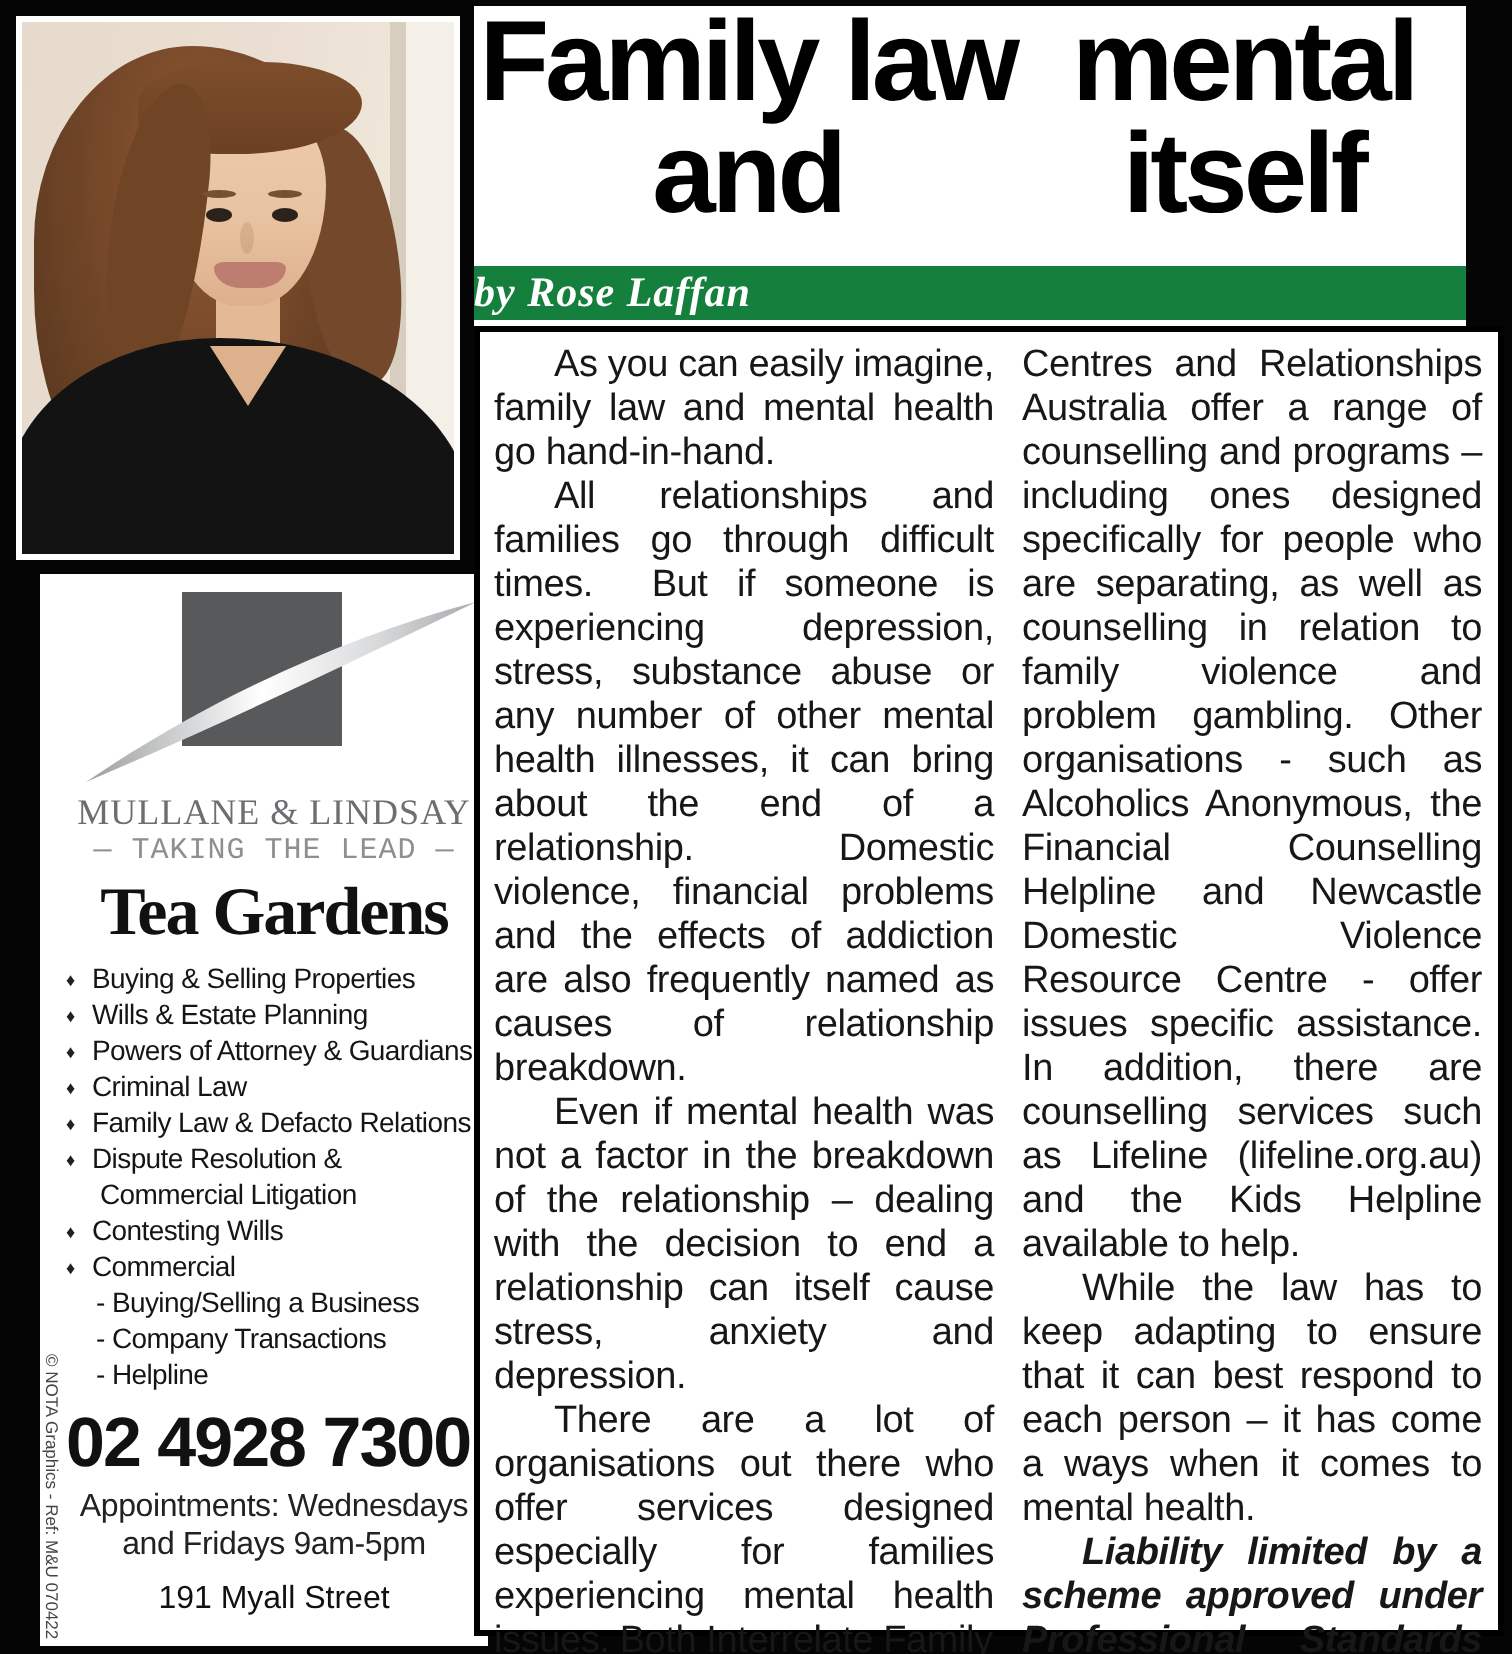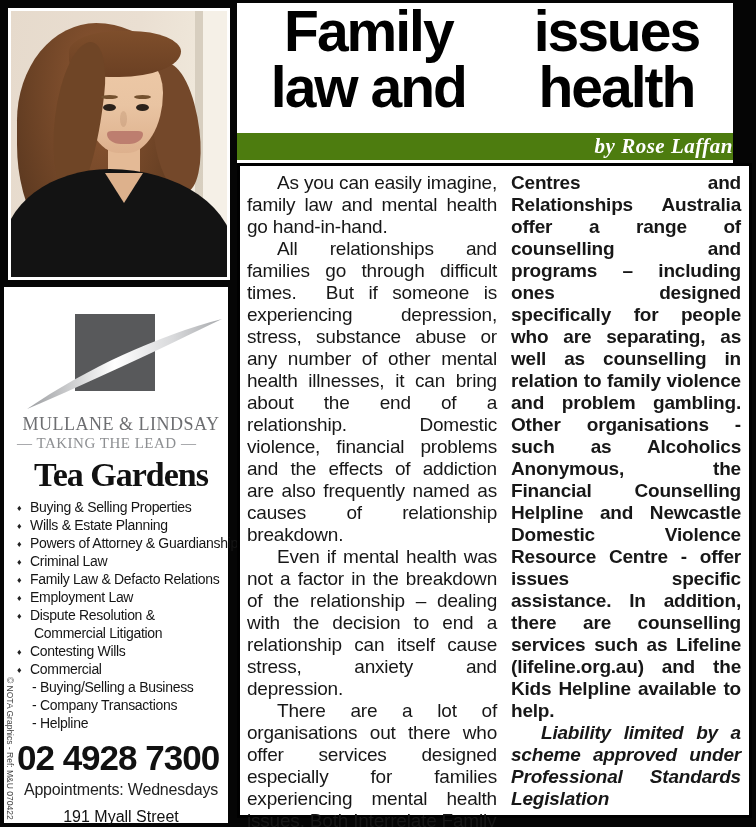--- a/index.html
+++ b/index.html
@@ -35,27 +35,27 @@
   .mouth{left:96px;top:120px;width:36px;height:13px;background:#bd7e6f;
          border-radius:18% 18% 50% 50%/30% 30% 100% 100%;}
   .neck{left:97px;top:132px;width:32px;height:36px;background:#e4ba96;}
   .vneck{left:94px;top:162px;width:38px;height:30px;background:#ddb18c;
          clip-path:polygon(0 0,100% 0,50% 100%);}
   .blazer{left:-8px;top:158px;width:232px;height:112px;background:#131313;
           border-radius:46% 54% 0 0 / 72% 78% 0 0;}
   .lace{left:82px;top:198px;width:64px;height:70px;background:#1b1b1b;}
 
   
-  .info-box{position:absolute;left:4px;top:287px;width:224px;height:536px;background:#fff;
-            box-sizing:border-box;padding:22px 3px 0 13px;}
+  .info-box{position:absolute;left:20px;top:287px;width:224px;height:536px;background:#fff;
+            box-sizing:border-box;padding:4px 3px 0 13px;}
   .logo{display:block;margin:4px auto 0;}
   .firm{font-family:"Liberation Serif",serif;color:#6d6e71;font-size:18px;letter-spacing:.5px;
         text-align:center;white-space:nowrap;margin-top:1px;}
-  .tagline{font-family:Liberation Serif, serif;color:#8d8f92;font-size:15px;letter-spacing:.5px;
-        white-space:nowrap;}
+  .tagline{font-family:Liberation Mono, monospace;color:#8d8f92;font-size:15px;letter-spacing:.5px;
+        text-align:center;white-space:nowrap;}
   .loc-title{font-size:34px;font-weight:bold;letter-spacing:-1px;text-align:center;
         margin:4px 0 5px;white-space:nowrap;font-family:Liberation Serif, serif;}
   .services{font-size:14px;line-height:17px;letter-spacing:-.3px;color:#151515;}
   .svc{white-space:nowrap;}
   .bul{display:inline-block;width:13px;font-size:9px;vertical-align:1px;color:#222;}
   .svc.cont .bul,.svc.sub .bul{visibility:hidden;}
   .svc.cont{padding-left:4px;} .svc.sub{padding-left:2px;}
   .phone{font-size:35px;font-weight:bold;letter-spacing:-1px;text-align:left;
          margin-top:5px;white-space:nowrap;}
   .appt{font-size:16px;letter-spacing:-.2px;line-height:19px;text-align:center;color:#222;}
@@ -63,33 +63,33 @@
   .addr1{font-size:16px;text-align:center;margin-top:9px;}
   .credit{position:absolute;left:11px;top:390px;transform:rotate(90deg);transform-origin:0 0;
           font-size:8.5px;line-height:11px;color:#444;white-space:nowrap;}
 
   
   .right-panel{position:absolute;left:237px;top:3px;width:515px;height:821px;}
   .headline-box{width:496px;height:130px;background:#fff;display:flex;flex-direction:row;
                 justify-content:center;}
   .headline{font-size:57px;font-weight:bold;letter-spacing:-2px;line-height:56px;
             text-align:center;color:#000;}
-  .byline-bar{width:496px;height:27px;background:#4d7c0f;display:flex;align-items:center;
-              justify-content:flex-end;}
+  .byline-bar{width:496px;height:27px;background:#15803d;display:flex;align-items:center;
+              justify-content:flex-start;}
   .byline{color:#fff;font-family:"Liberation Serif",serif;font-style:italic;font-weight:bold;
           font-size:21px;letter-spacing:.5px;}
   .gap-strip{width:496px;height:3px;background:#fff;}
   .article-box{width:515px;height:655px;background:#fff;border:3px solid #000;
                box-sizing:border-box;padding:6px 8px 0 7px;display:flex;}
   .acol{text-align:justify;}
   .acol-left{width:250px;flex:none;margin-right:14px;}
   .acol-right{flex:1;}
   .apara{margin:0;text-indent:30px;font-size:19px;line-height:22px;color:#171717;
          letter-spacing:-.2px;}
-  .apara.noindent{text-indent:0;font-weight:bold;}
+  .apara.noindent{text-indent:0;}
   .apara.liability{font-weight:bold;font-style:italic;}
 </style>
 </head>
 <body>
 
 <div class="page">
 
   <div class="photo-frame">
     <div class="photo">
       <div class="win-pane"></div>
@@ -133,64 +133,65 @@
   <div class="svc bullet"><span class="bul">♦</span><span class="svc-label">Buying &amp; Selling Properties</span></div>
 
   <div class="svc bullet"><span class="bul">♦</span><span class="svc-label">Wills &amp; Estate Planning</span></div>
 
   <div class="svc bullet"><span class="bul">♦</span><span class="svc-label">Powers of Attorney &amp; Guardianship</span></div>
 
   <div class="svc bullet"><span class="bul">♦</span><span class="svc-label">Criminal Law</span></div>
 
   <div class="svc bullet"><span class="bul">♦</span><span class="svc-label">Family Law &amp; Defacto Relations</span></div>
 
-  <div class="svc bullet"><span class="bul">♦</span><span class="svc-label">Employment Law</span></div>
 
   <div class="svc bullet"><span class="bul">♦</span><span class="svc-label">Dispute Resolution &amp;</span></div>
 
   <div class="svc cont"><span class="bul">♦</span><span class="svc-label">Commercial Litigation</span></div>
 
   <div class="svc bullet"><span class="bul">♦</span><span class="svc-label">Contesting Wills</span></div>
 
   <div class="svc bullet"><span class="bul">♦</span><span class="svc-label">Commercial</span></div>
 
   <div class="svc sub"><span class="bul">♦</span><span class="svc-label">- Buying/Selling a Business</span></div>
 
   <div class="svc sub"><span class="bul">♦</span><span class="svc-label">- Company Transactions</span></div>
 
   <div class="svc sub"><span class="bul">♦</span><span class="svc-label">- Helpline</span></div>
 </div>
 
     <div class="phone">02 4928 7300</div>
     <div class="appt first">Appointments: Wednesdays</div>
+    <div class="appt">and Fridays 9am-5pm</div>
     <div class="addr1">191 Myall Street</div>
 
     <div class="credit">© NOTA Graphics - Ref: M&amp;U 070422</div>
   </aside>
 
   <section class="right-panel">
     <header class="headline-box">
       <div class="headline">Family law and</div>
-      <div class="headline">issues health</div>
+      <div class="headline">mental itself</div>
     </header>
     <div class="byline-bar">
       <span class="byline">by Rose Laffan</span>
     </div>
     <div class="gap-strip"></div>
     <div class="article-box">
       <div class="acol acol-left">
   <p class="apara">As you can easily imagine, family law and mental health go hand-in-hand.</p>
 
   <p class="apara">All relationships and families go through difficult times.&nbsp; But if someone is experiencing depression, stress, substance abuse or any number of other mental health illnesses, it can bring about the end of a relationship. Domestic violence, financial problems and the effects of addiction are also frequently named as causes of relationship breakdown.</p>
 
   <p class="apara">Even if mental health was not a factor in the breakdown of the relationship – dealing with the decision to end a relationship can itself cause stress, anxiety and depression.</p>
 
   <p class="apara">There are a lot of organisations out there who offer services designed especially for families experiencing mental health issues. Both Interrelate Family</p>
 </div>
       <div class="acol acol-right">
   <p class="apara noindent">Centres and Relationships Australia offer a range of counselling and programs – including ones designed specifically for people who are separating, as well as counselling in relation to family violence and problem gambling. Other organisations - such as Alcoholics Anonymous, the Financial Counselling Helpline and Newcastle Domestic Violence Resource Centre - offer issues specific assistance. In addition, there are counselling services such as Lifeline (lifeline.org.au) and the Kids Helpline available to help.</p>
 
+  <p class="apara">While the law has to keep adapting to ensure that it can best respond to each person – it has come a ways when it comes to mental health.</p>
 
   <p class="apara liability">Liability limited by a scheme approved under Professional Standards Legislation</p>
 </div>
     </div>
   </section>
 </div>
 
 </body></html>

